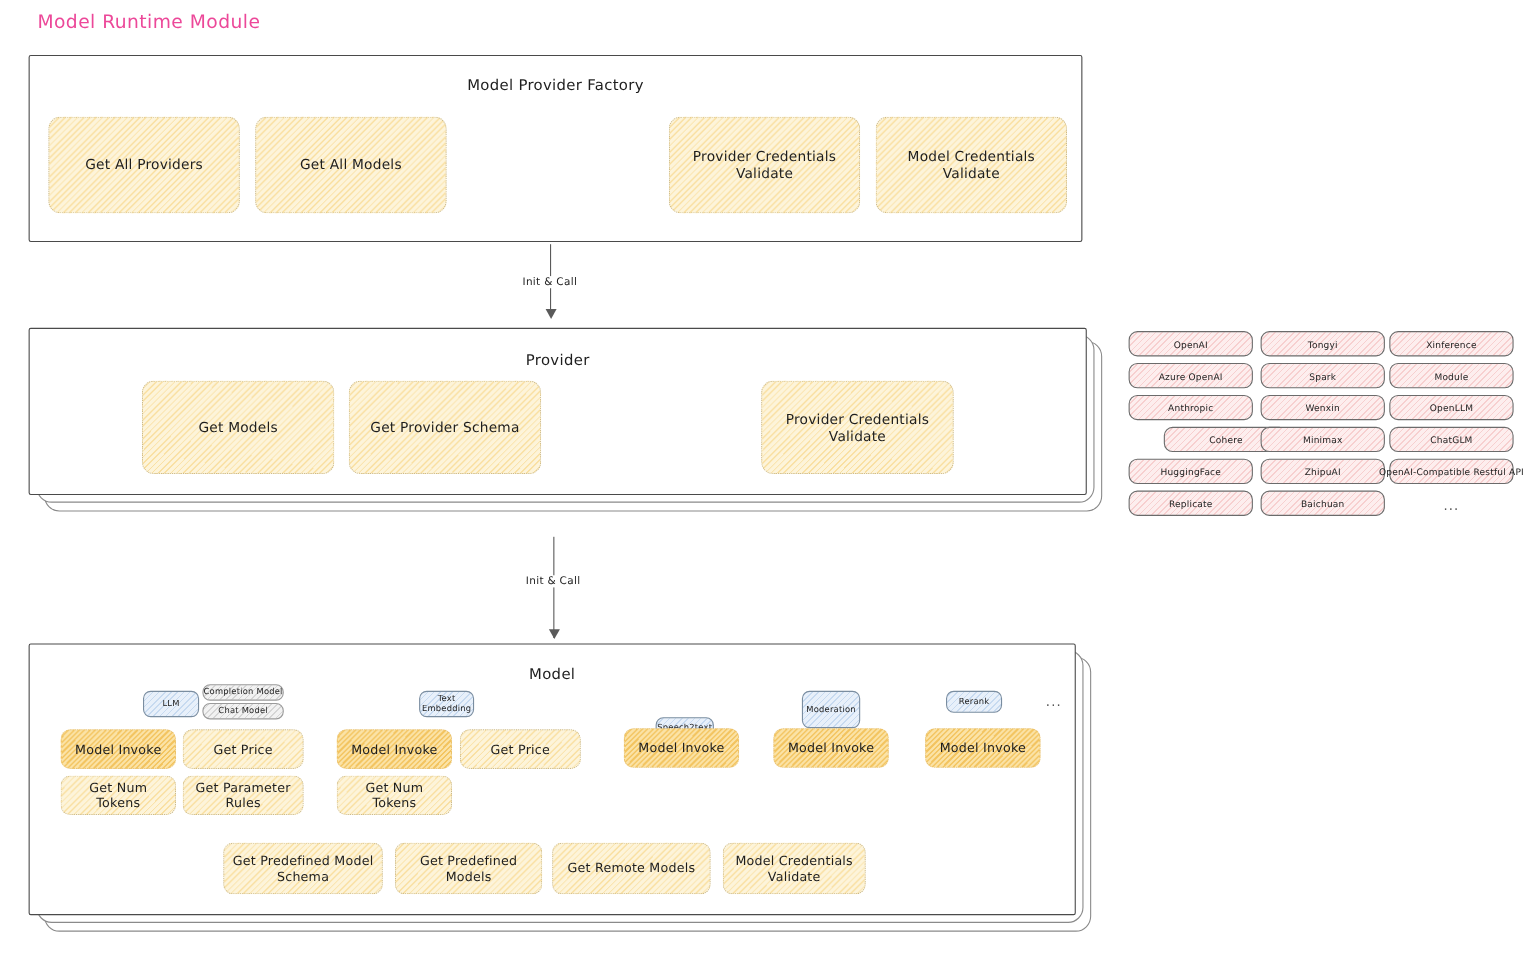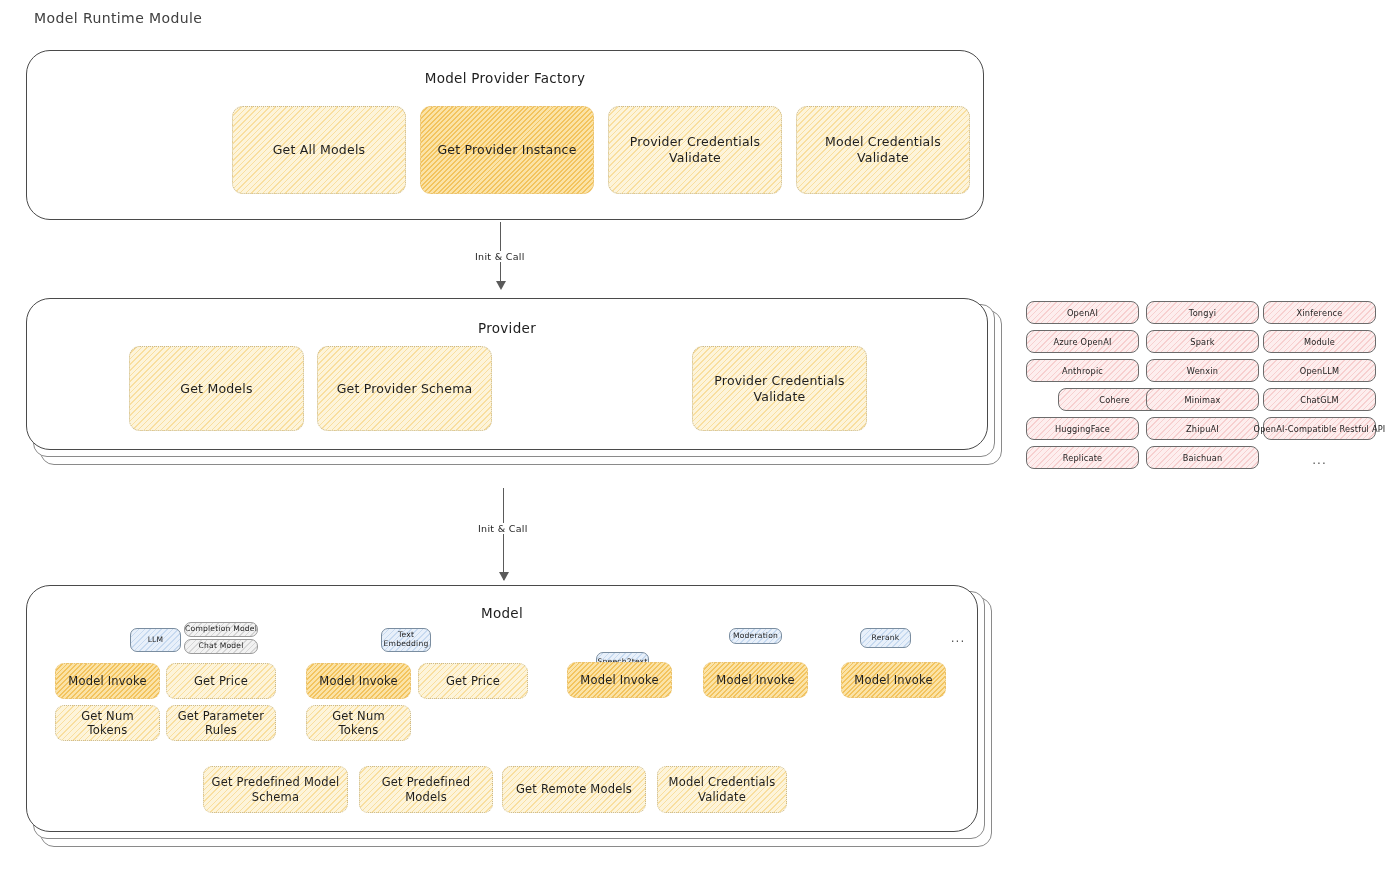--- a/index.html
+++ b/index.html
@@ -6,27 +6,27 @@
   body{
     width:1393px;height:880px;background:#ffffff;
     font-family:"DejaVu Sans","Liberation Sans",sans-serif;
     color:#1e1e1e;overflow:hidden;position:relative;
   }
   .canvas{position:absolute;left:0;top:0;width:1393px;height:880px;}
 
   
   #page-title{
     position:absolute;left:34px;top:10px;
-    font-size:14px;letter-spacing:.4px;color:#404040;text-align:center;
+    font-size:17px;letter-spacing:.4px;color:#ec4899;text-align:center;
   }
 
   
   .card{
     position:absolute;background:#ffffff;
-    border:1.1px solid #4a4a4a;border-radius:24px;
+    border:1.1px solid #4a4a4a;border-radius:2px;
     box-sizing:border-box;
   }
   .card-shadow{
     position:absolute;background:#ffffff;
     border:1.1px solid #8a8a8a;border-radius:14px;box-sizing:border-box;
   }
   .card-title{
     position:absolute;left:0;right:0;text-align:center;
     font-size:13.5px;color:#1e1e1e;letter-spacing:.3px;
   }
@@ -101,22 +101,22 @@
 </head>
 <body>
 
 <div class="canvas">
 
   <div id="page-title">Model Runtime Module</div>
 
   <div class="card" style="left:26px;top:50px;width:958px;height:170px;">
     <div class="card-title" style="top:19px;">Model Provider Factory</div>
   </div>
+  <div class="op" style="left:44px;top:106px;width:174px;height:88px;">Get All Providers</div>
   <div class="op" style="left:232px;top:106px;width:174px;height:88px;">Get All Models</div>
-  <div class="op hl" style="left:420px;top:106px;width:174px;height:88px;">Get Provider Instance</div>
   <div class="op" style="left:608px;top:106px;width:174px;height:88px;">Provider Credentials Validate</div>
   <div class="op" style="left:796px;top:106px;width:174px;height:88px;">Model Credentials Validate</div>
 
   <div class="arrow-line" style="left:500px;top:222px;height:62px;"></div>
   <div class="arrow-head" style="left:496px;top:281px;"></div>
   <div class="arrow-label" style="left:471px;top:251px;">Init &amp; Call</div>
 
   <div class="card-shadow" style="left:40px;top:310px;width:962px;height:155px;"></div>
   <div class="card-shadow" style="left:33px;top:304px;width:962px;height:153px;"></div>
   <div class="card" style="left:26px;top:298px;width:962px;height:152px;">
@@ -166,21 +166,21 @@
   <div class="op sm" style="left:166px;top:705px;width:110px;height:36px;">Get Parameter Rules</div>
 
   <div class="tchip" style="left:381px;top:628px;width:50px;height:24px;">Text Embedding</div>
   <div class="op hl sm" style="left:306px;top:663px;width:105px;height:36px;">Model Invoke</div>
   <div class="op sm" style="left:418px;top:663px;width:110px;height:36px;">Get Price</div>
   <div class="op sm" style="left:306px;top:705px;width:105px;height:36px;">Get Num Tokens</div>
 
   <div class="tchip" style="left:596px;top:652px;width:53px;height:20px;">Speech2text</div>
   <div class="op hl sm" style="left:567px;top:662px;width:105px;height:36px;">Model Invoke</div>
 
-  <div class="tchip" style="left:729px;top:628px;width:53px;height:16px;">Moderation</div>
+  <div class="tchip" style="left:729px;top:628px;width:53px;height:34px;">Moderation</div>
   <div class="op hl sm" style="left:703px;top:662px;width:105px;height:36px;">Model Invoke</div>
 
   <div class="tchip" style="left:860px;top:628px;width:51px;height:20px;">Rerank</div>
   <div class="op hl sm" style="left:841px;top:662px;width:105px;height:36px;">Model Invoke</div>
 
   <div class="ellipsis" style="left:946px;top:631px;width:24px;">...</div>
 
   <div class="op sm" style="left:203px;top:766px;width:145px;height:47px;">Get Predefined Model Schema</div>
   <div class="op sm" style="left:359px;top:766px;width:134px;height:47px;">Get Predefined Models</div>
   <div class="op sm" style="left:502px;top:766px;width:144px;height:47px;">Get Remote Models</div>

